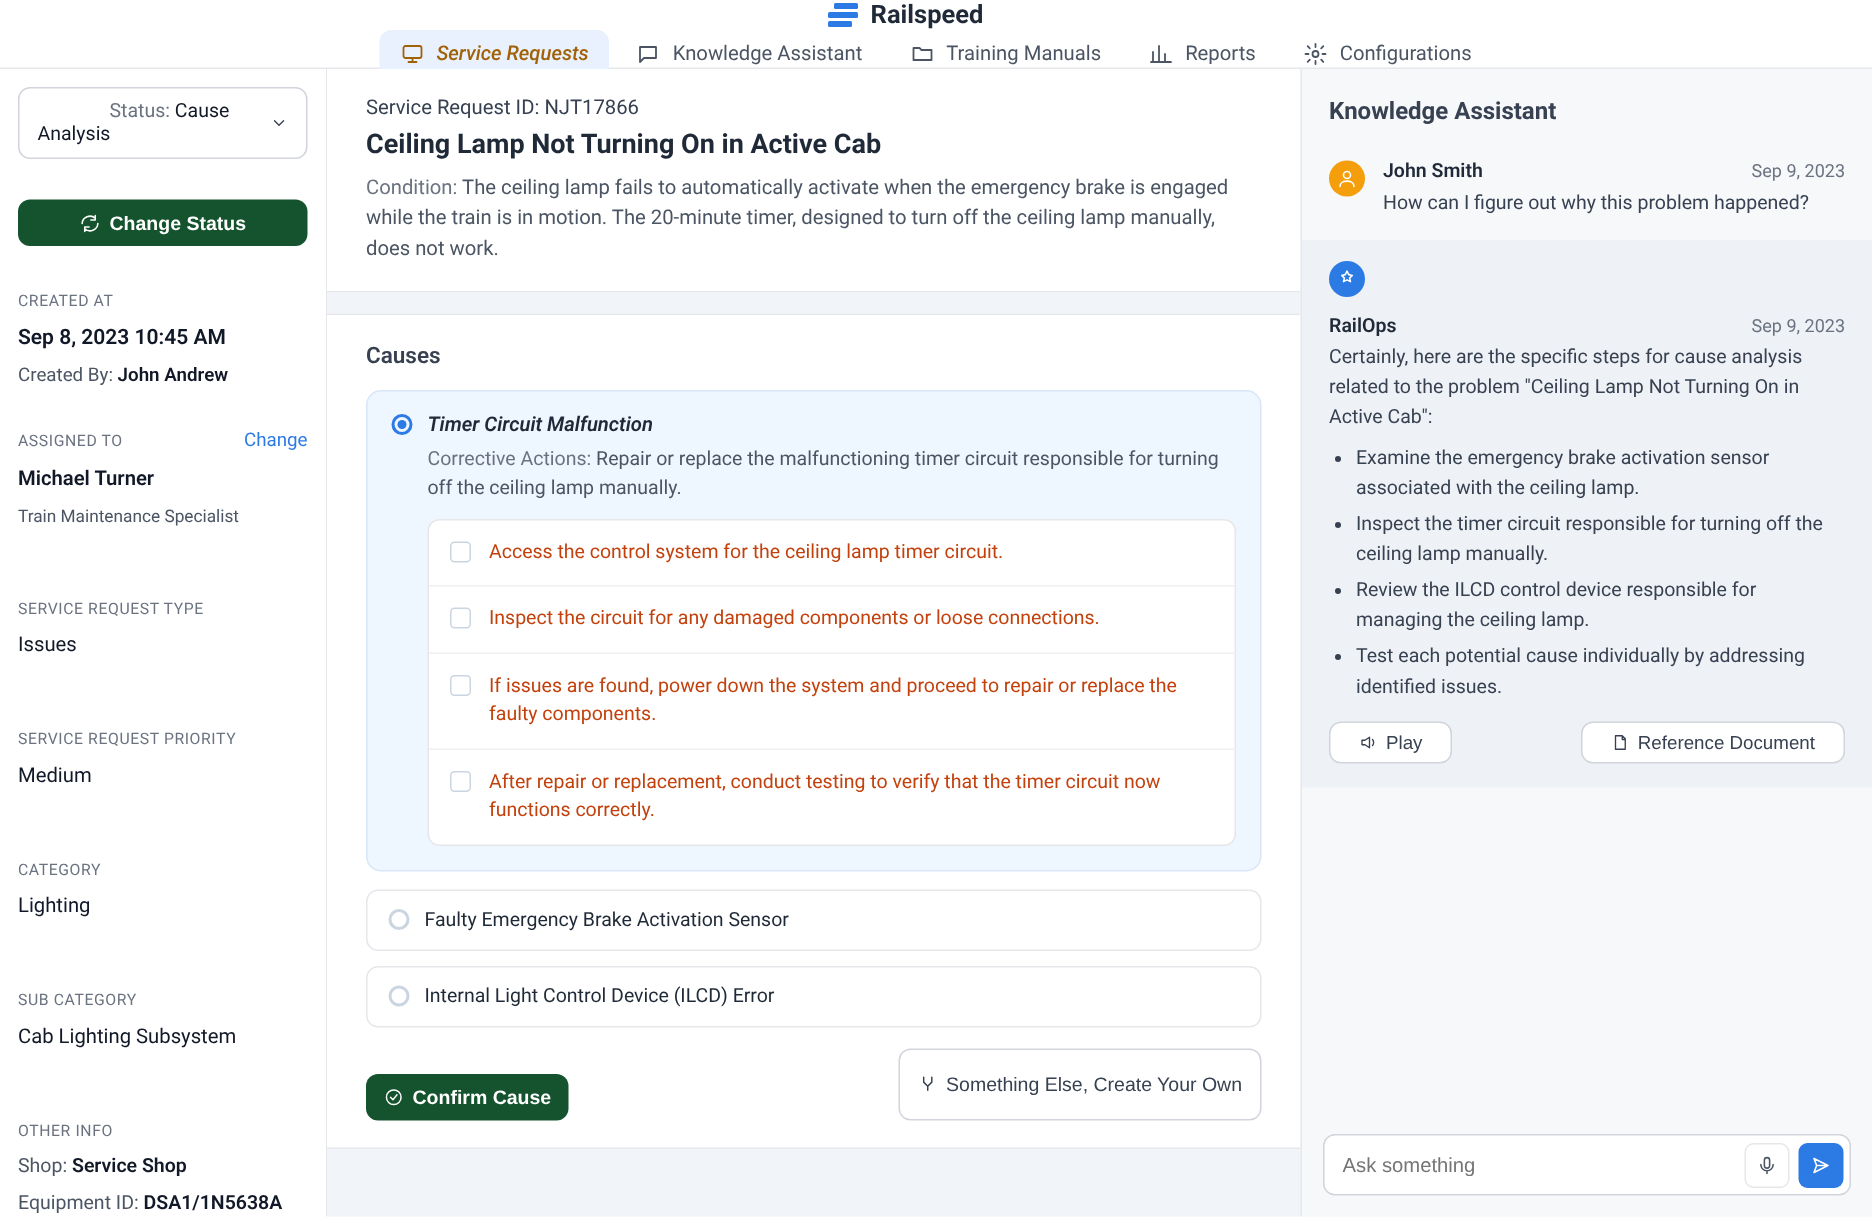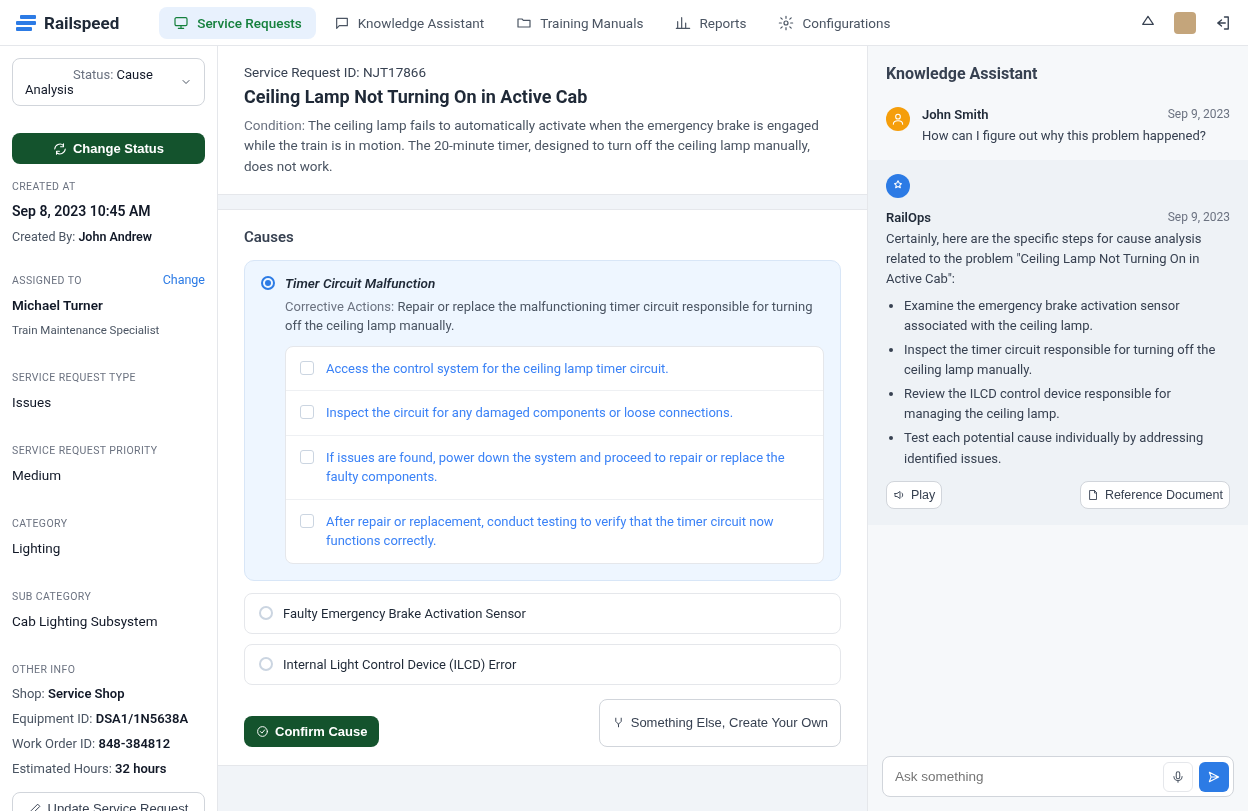--- a/index.html
+++ b/index.html
@@ -1,35 +1,35 @@
 <!DOCTYPE html>
 <html><head>
 <meta charset="utf-8">
 <style>
 * { box-sizing: border-box; margin: 0; padding: 0; }
 body { font-family: -apple-system, BlinkMacSystemFont, "Segoe UI", Roboto, sans-serif; font-size: 13px; color: #1f2937; background: #f8fafc; width: 1248px; height: 811px; overflow: hidden; }
-.topbar { height: 46px; background: #fff; border-bottom: 1px solid #e5e7eb; display: flex; align-items: center; padding: 0 16px; }
+.topbar { height: 46px; background: #fff; border-bottom: 1px solid #e5e7eb; display: flex; align-items: center; padding: 0 16px; flex-direction: column; }
 .logo { display: flex; align-items: center; gap: 8px; font-weight: 700; font-size: 17px; margin-right: 40px; }
 .logo-mark { display: flex; flex-direction: column; gap: 2px; }
 .logo-bar { width: 20px; height: 4px; background: #2c7be5; border-radius: 1px; }
 .logo-bar.b1 { width: 16px; margin-left: 4px; }
 .logo-bar.b3 { width: 16px; }
 .tabs { display: flex; gap: 4px; flex: 1; }
 .tab { display: flex; align-items: center; gap: 8px; padding: 8px 14px; border-radius: 8px; color: #4b5563; cursor: pointer; font-size: 13.5px; }
-.tab.active { background: #e8f1fd; color: #15803d; font-weight: 500; }
+.tab.active { background: #e8f1fd; color: #a16207; font-weight: 500; font-style: italic; }
 .tab svg { width: 16px; height: 16px; }
 .topright { display: flex; align-items: center; gap: 18px; }
 .avatar { width: 22px; height: 22px; border-radius: 4px; background: #c4a57b; }
 .layout { display: flex; height: calc(811px - 46px); }
 .sidebar { width: 218px; background: #fff; border-right: 1px solid #e5e7eb; padding: 12px; display: flex; flex-direction: column; gap: 10px; overflow-y: auto; }
 .dropdown { border: 1px solid #d1d5db; border-radius: 8px; padding: 8px 12px; display: flex; justify-content: space-between; align-items: center; cursor: pointer; color:#374151; font-size:13px;}
 .btn { border: none; border-radius: 8px; padding: 8px 12px; font-size: 13px; cursor: pointer; display: inline-flex; align-items: center; justify-content: center; gap: 6px; }
 .btn-primary { background: #14532d; color: #fff; font-weight: 700; margin-top: 17px; }
 .btn-outline { background: #fff; border: 1px solid #d1d5db; color: #374151; }
-.section-label { font-size: 10.5px; letter-spacing: .4px; color: #6b7280; text-transform: uppercase; margin-top: 6px; }
+.section-label { font-size: 10.5px; letter-spacing: .4px; color: #6b7280; text-transform: uppercase; margin-top: 20px; }
 .section-row { display:flex; justify-content:space-between; align-items:baseline; }
 .link { color: #2c7be5; cursor: pointer; font-size: 12.5px; }
 .value-strong { font-weight: 600; font-size: 14px; color: #111827; }
 .kv { font-size: 12.5px; color: #4b5563; }
 .kv b { color: #111827; font-weight: 600; }
 .value-med { font-size: 13.5px; color: #111827; }
 .divider { height: 1px; background: #edf0f3; margin: 4px 0; }
 .sidebar .grow { flex: 1; }
 .main { flex: 1; background: #f1f4f8; padding: 0; overflow-y: auto; border-right: 1px solid #e5e7eb; }
 .main .block { background: #fff; border-bottom: 1px solid #e5e7eb; border-top: 1px solid #e5e7eb; padding: 18px 26px; margin-bottom: 14px; }
@@ -39,42 +39,42 @@
 .cond { color:#4b5563; font-size:13.5px; line-height:1.5; }
 .cond .lbl { color:#6b7280; }
 .causes-title { font-size: 15px; font-weight: 600; margin-bottom: 14px; color:#374151; }
 .cause-card { border: 1px solid #d8e6f7; border-radius: 10px; background: #eef6ff; padding: 14px 16px 16px; margin-bottom: 12px; }
 .radio-row { display: flex; align-items: center; gap: 10px; font-weight: 600; font-size: 13.5px; font-style: italic; }
 .radio { width: 14px; height: 14px; border: 2px solid #2c7be5; border-radius: 50%; position: relative; flex-shrink:0; }
 .radio.checked::after { content: ""; position: absolute; inset: 2px; background: #2c7be5; border-radius: 50%; }
 .cause-desc { margin: 6px 0 10px 24px; color: #4b5563; font-size: 13px; line-height: 1.5; }
 .cause-desc .lbl { color:#6b7280; }
 .checklist { background: #fff; border: 1px solid #e5e7eb; border-radius: 8px; margin-left: 24px; }
-.checkitem { display: flex; align-items: flex-start; gap: 12px; padding: 12px 14px; border-bottom: 1px solid #eef0f3; font-size: 13px; color: #3b82f6; line-height:1.5; }
+.checkitem { display: flex; align-items: flex-start; gap: 12px; padding: 12px 14px; border-bottom: 1px solid #eef0f3; font-size: 13px; color: #c2410c; line-height:1.5; }
 .checkitem:last-child { border-bottom: none; }
 .checkbox { width: 14px; height: 14px; border: 1.5px solid #cbd5e1; border-radius: 3px; flex-shrink: 0; margin-top: 2px; cursor:pointer; }
 .cause-option { border: 1px solid #e5e7eb; border-radius: 8px; padding: 12px 14px; display: flex; align-items: center; gap: 10px; margin-bottom: 10px; cursor:pointer; }
 .cause-option .radio { border-color: #cbd5e1; }
 .action-row { display: flex; justify-content: space-between; margin-top: 14px; }
 .rightpanel { width: 380px; background: #f6f8fa; display: flex; flex-direction: column; }
 .rphead { padding: 18px 18px 14px; font-size: 16px; font-weight: 700; color: #374151; }
 .msg { display: flex; gap: 12px; padding: 10px 18px 14px; }
 .msg.assistant { background: #eef2f6; padding-top:14px; padding-bottom:16px;flex-direction:column; }
 .msg .av { width: 24px; height: 24px; border-radius: 50%; flex-shrink: 0; display:flex; align-items:center; justify-content:center; }
 .av.user-av { background: #f59e0b; color:#fff; }
 .av.bot-av { background: #2c7be5; color:#fff; }
 .msg-body { flex: 1; font-size: 13px; }
 .msg-head { display: flex; justify-content: space-between; margin-bottom: 4px; }
 .msg-name { font-weight: 600; }
 .msg-date { color: #6b7280; font-size: 12px; }
 .msg-text { color: #374151; line-height: 1.55; }
 .msg-text ul { margin: 6px 0 0 18px; }
 .msg-text li { margin-bottom: 4px; }
 .msg-actions { display: flex; gap: 8px; margin-top: 12px; justify-content: space-between; }
-.msg-actions .btn { font-size: 12.5px; padding: 6px 6px; background:#fff; }
+.msg-actions .btn { font-size: 12.5px; padding: 6px 19px; background:#fff; }
 .rgrow { flex: 1; }
 .composer { padding: 14px; }
 .composer-inner { display: flex; align-items: flex-end; background: #fff; border: 1px solid #d1d5db; border-radius: 8px; padding: 4px 4px 4px 12px; gap:6px; }
 .composer-inner input { flex: 1; border: none; outline: none; font-size: 13.5px; padding: 8px 0; background:transparent; }
 .iconbtn { width: 30px; height: 30px; border-radius: 6px; display: flex; align-items: center; justify-content: center; cursor: pointer; border:none; background:transparent; }
 .iconbtn.send { background: #2c7be5; color: #fff; }
 svg { stroke: currentColor; fill: none; stroke-width: 1.8; stroke-linecap: round; stroke-linejoin: round; }
 </style>
 </head>
 <body>

